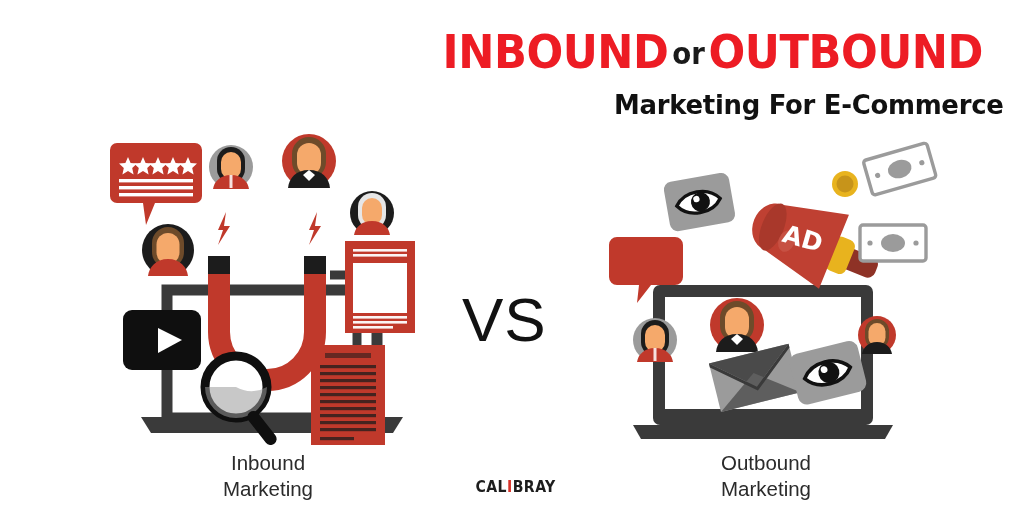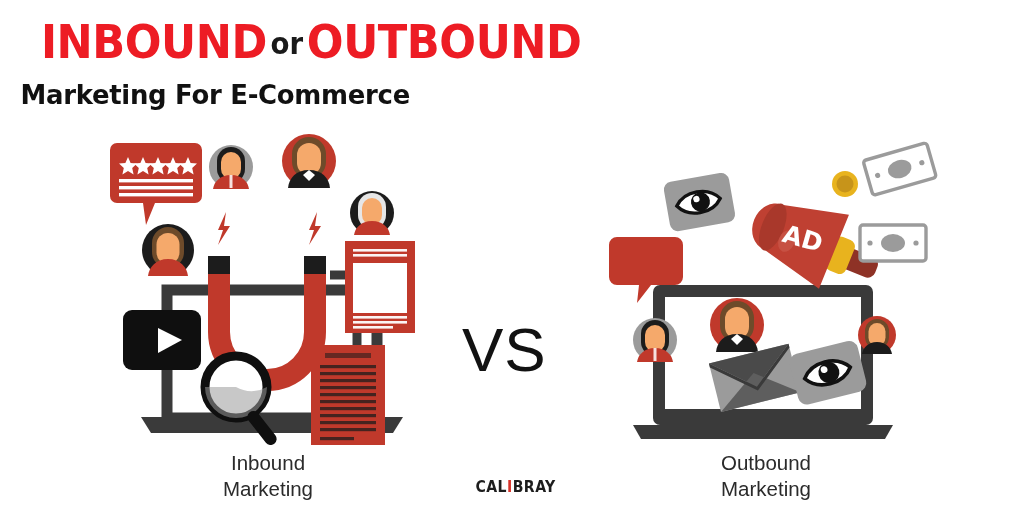--- a/index.html
+++ b/index.html
@@ -8,22 +8,22 @@
     background: #ffffff;
     font-family: "Liberation Sans", sans-serif;
     position: relative;
     overflow: hidden;
   }
   .stage { position: absolute; inset: 0; }
 
   
   .title-wrap {
     position: absolute;
-    top: 18px; left: 0; right: 0;
-    text-align: left;
+    top: 28px; left: 0; right: 0;
+    text-align: right;
   }
   .title-main {
     font-family: "DejaVu Sans", sans-serif;
     font-weight: 900;
     font-size: 47px;
     letter-spacing: -0.5px;
     line-height: 1.02;
     white-space: nowrap;
     transform: scaleX(0.92);
   }
@@ -49,21 +49,20 @@
 
   
   .vs {
     position: absolute;
     left: 462px; top: 284px;
     font-family: "Liberation Sans", sans-serif;
     font-weight: 400;
     font-size: 62px;
     color: #121212;
     letter-spacing: 1px;
-    margin-top: 30px;
   }
 
   
   .caption {
     position: absolute;
     text-align: center;
     font-family: "Liberation Sans", sans-serif;
     font-size: 20.5px;
     color: #2b2b2b;
     line-height: 1.28;

